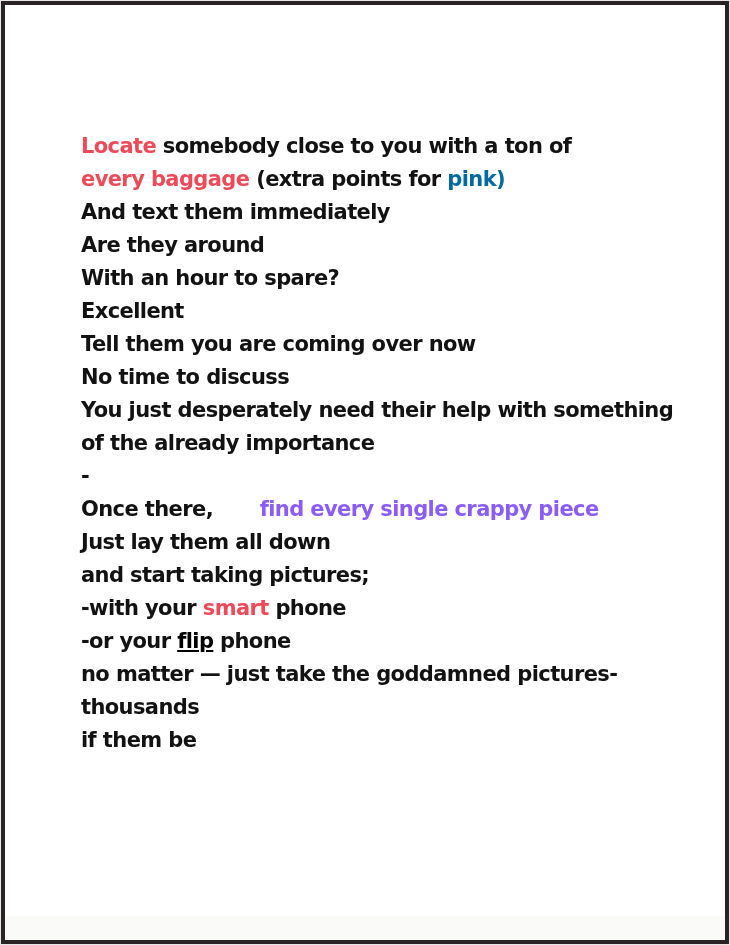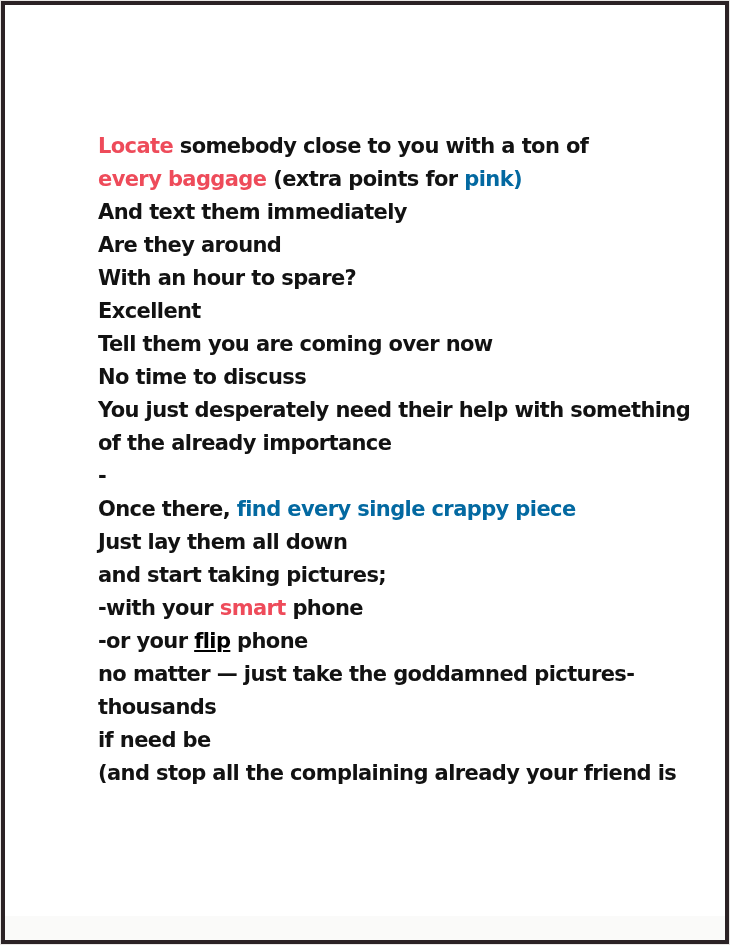--- a/index.html
+++ b/index.html
@@ -27,21 +27,21 @@
   .bottom-shade {
     position: absolute;
     left: 0;
     right: 0;
     bottom: 0;
     height: 24px;
     background: #fafaf9;
   }
   .poem {
     position: absolute;
-    left: 93px;
+    left: 76px;
     top: 125px;
     color: #121212;
     font-size: 21px;
     font-weight: 700;
     line-height: 33px;
     letter-spacing: -0.6px;
   }
   .line {
     white-space: pre;
     height: 33px;
@@ -60,23 +60,22 @@
       <div class="line"><span class="accent" style="color: rgb(238, 75, 90);">every baggage</span><span> (extra points for </span><span class="accent" style="color: #0369a1;">pink)</span></div>
       <div class="line"><span>And text them immediately</span></div>
       <div class="line"><span>Are they around</span></div>
       <div class="line"><span>With an hour to spare?</span></div>
       <div class="line"><span>Excellent</span></div>
       <div class="line"><span>Tell them you are coming over now</span></div>
       <div class="line"><span>No time to discuss</span></div>
       <div class="line"><span>You just desperately need their help with something</span></div>
       <div class="line"><span>of the already importance</span></div>
       <div class="line"><span>-</span></div>
-      <div class="line"><span>Once there, </span><span class="accent" style="color: #0369a1;">find every single crappy piece</span></div>
+      <div class="line"><span>Once there, </span><span class="accent" style="color: #8b5cf6; margin-left: 40px;">find every single crappy piece</span></div>
       <div class="line"><span>Just lay them all down</span></div>
       <div class="line"><span>and start taking pictures;</span></div>
       <div class="line"><span>-with your </span><span class="accent" style="color: rgb(238, 75, 90); margin-top: 40px;">smart</span><span> phone</span></div>
       <div class="line"><span>-or your </span><span class="accent" style="color: #000000; text-decoration: underline;">flip</span><span> phone</span></div>
       <div class="line"><span>no matter — just take the goddamned pictures-</span></div>
       <div class="line"><span>thousands</span></div>
-      <div class="line"><span>if need be</span></div>
-      <div class="line"><span>(and stop all the complaining already your friend is</span></div>
+      <div class="line"><span>if them be</span></div>
     </div>
 </div>
 
 </body></html>

